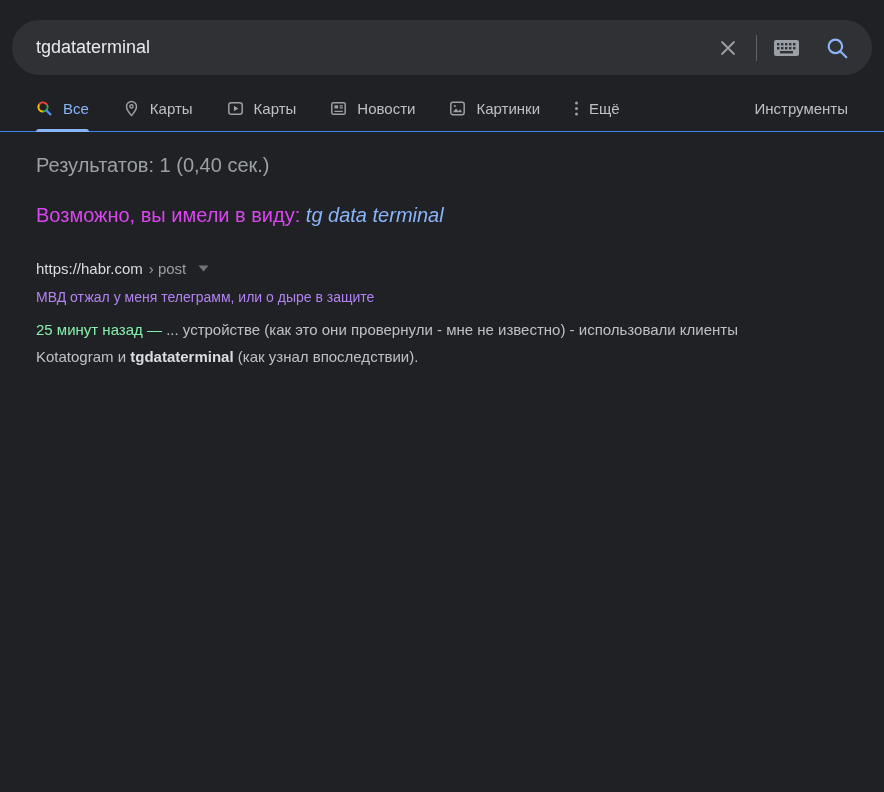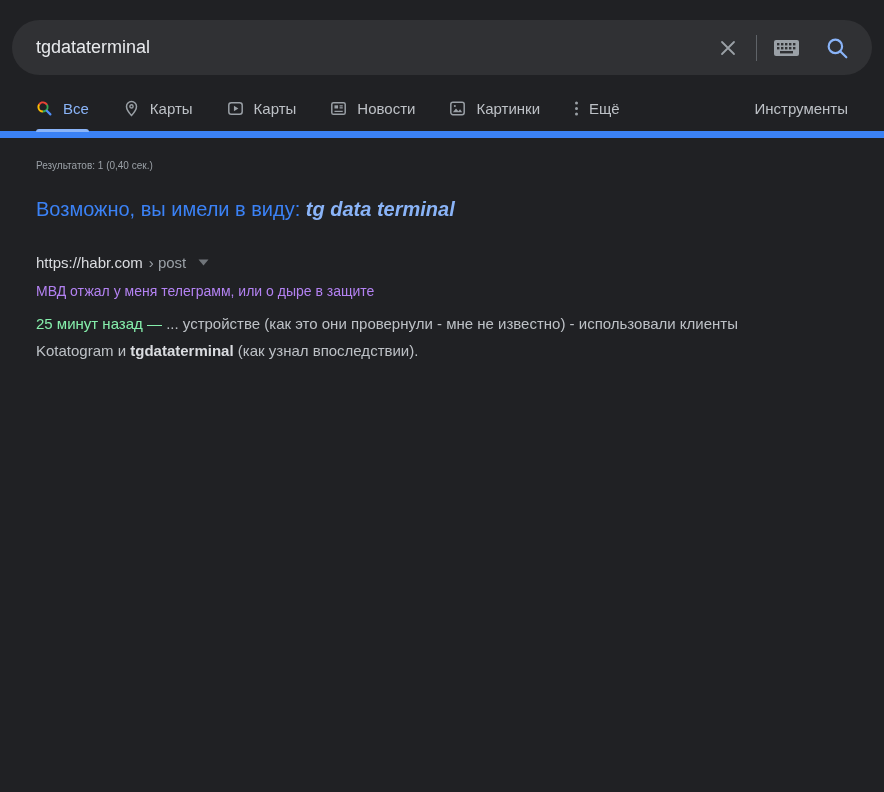--- a/index.html
+++ b/index.html
@@ -38,21 +38,21 @@
     background: #5f6368;
     margin: 0 16px 0 16px;
   }
   .kb-btn { margin-right: 24px; }
   
   .tabbar {
     margin-top: 12px;
     padding: 0 36px;
     display: flex;
     align-items: stretch;
-    border-bottom: 7px solid #3b82f6;
+    border-bottom: 1px solid #3b82f6;
   }
   .tabs-left { display: flex; gap: 34px; }
   .tab {
     position: relative;
     display: flex; align-items: center; gap: 10px;
     padding: 13px 0 14px 0;
     color: #bdc1c6;
     font-size: 15px;
     cursor: pointer;
     white-space: nowrap;
@@ -71,30 +71,30 @@
     display: flex; align-items: flex-end;
     color: #bdc1c6; font-size: 15px;
     padding: 13px 0 14px 0;
     cursor: pointer;
   }
   
   .main { padding: 0 36px; }
   .stats {
     margin-top: 22px;
     color: #9aa0a6;
-    font-size: 10px;
+    font-size: 20px;
   }
   .did-you-mean {
     margin-top: 27px;
     font-size: 20px;
   }
-  .dym-prefix { color: #3b82f6; }
+  .dym-prefix { color: #d946ef; }
   .dym-suggestion {
     color: #8ab4f8;
-    font-weight: 700;
+    font-weight: 400;
     font-style: italic;
     text-decoration: none;
     cursor: pointer;
   }
   .result { margin-top: 26px; }
   .url-row {
     display: flex; 
     font-size: 15px;
     cursor: pointer;
     width: fit-content;

